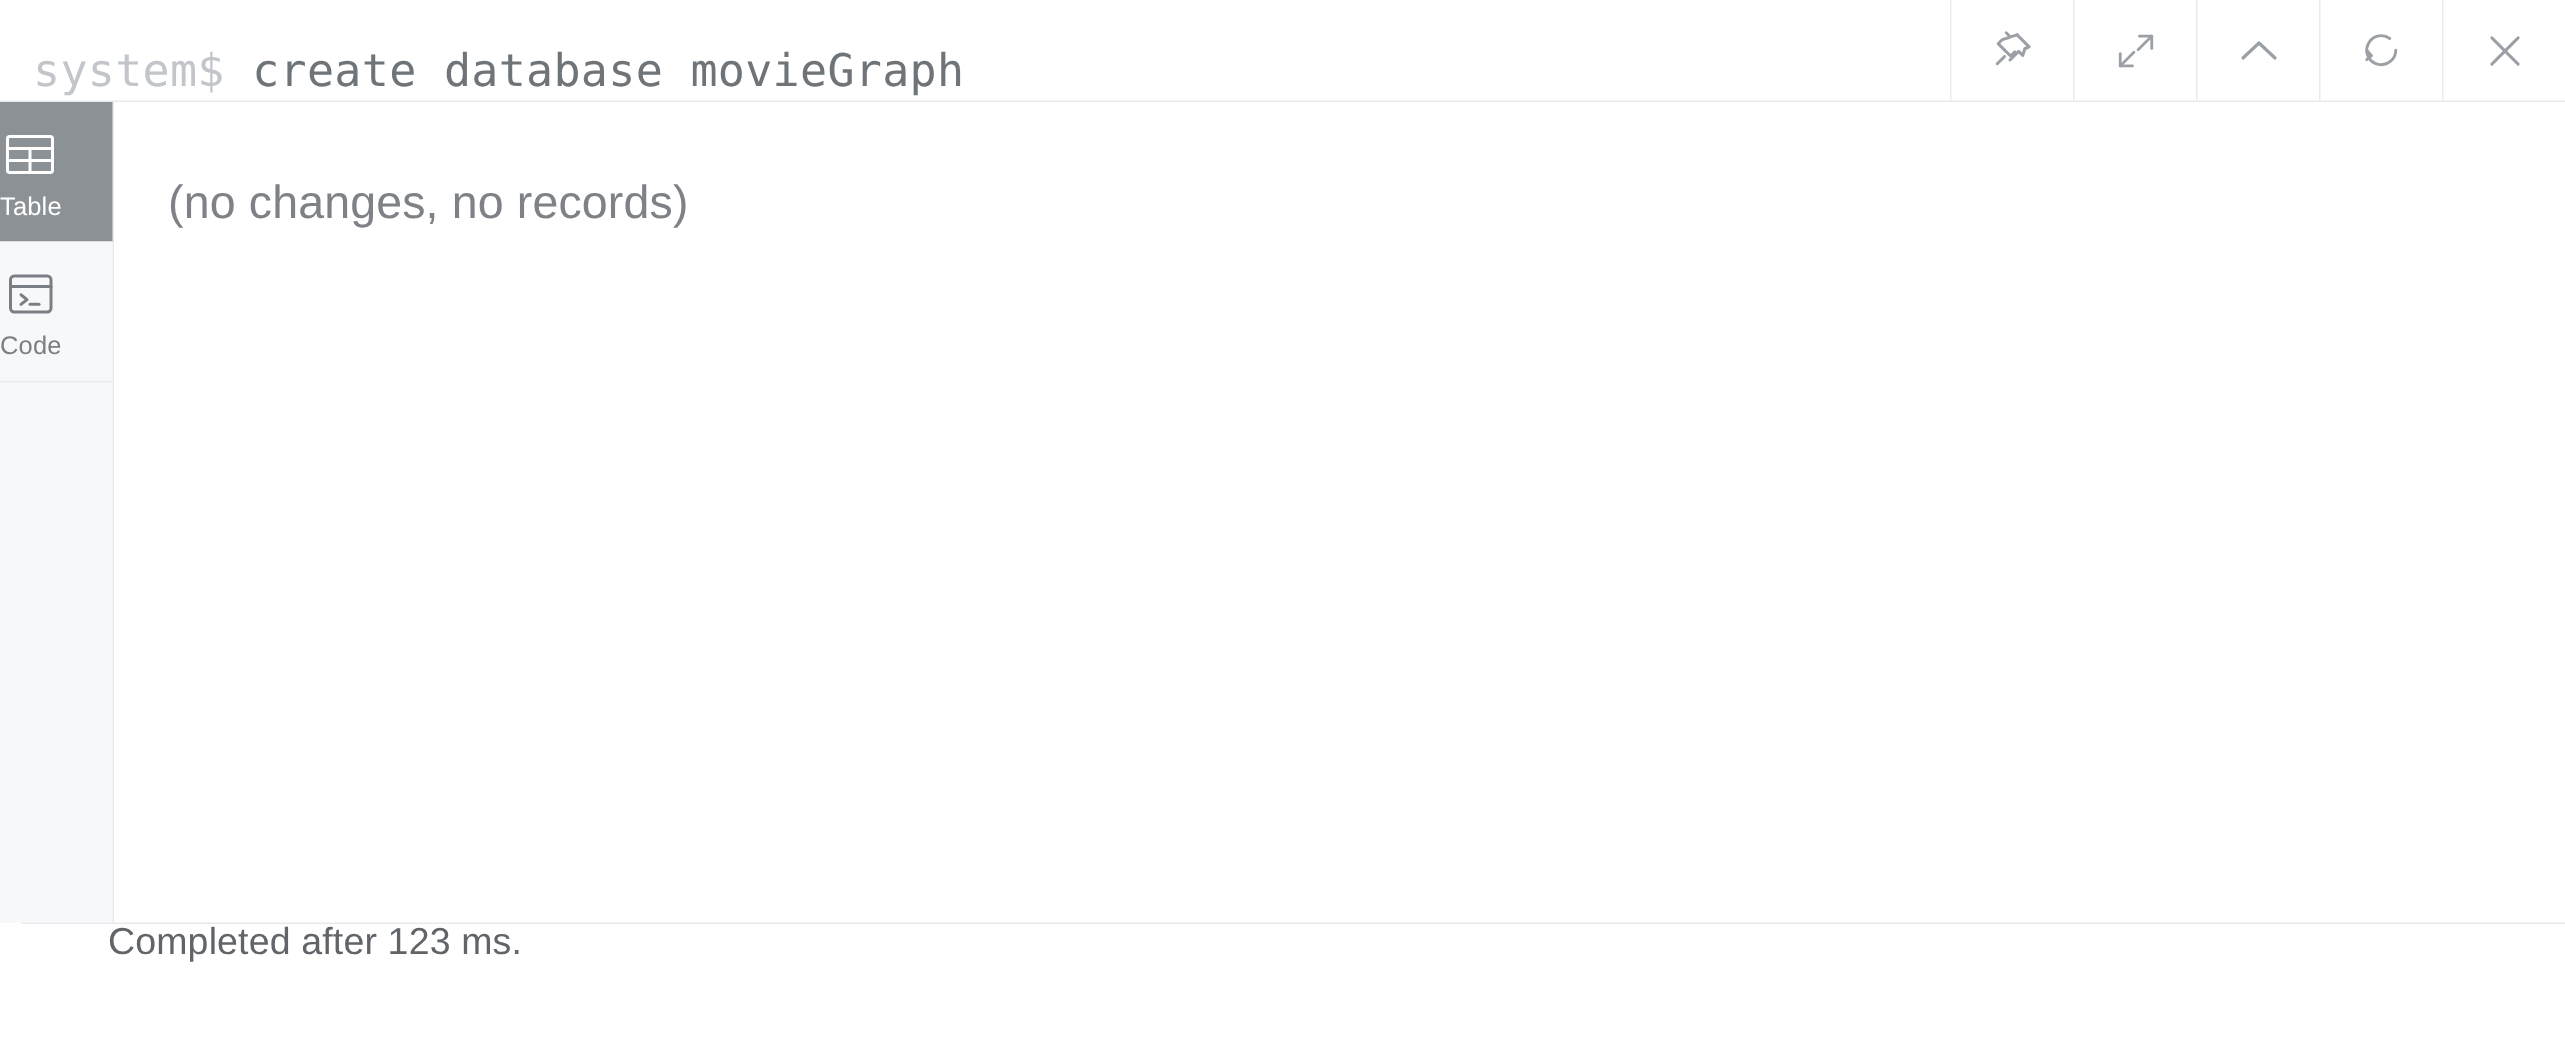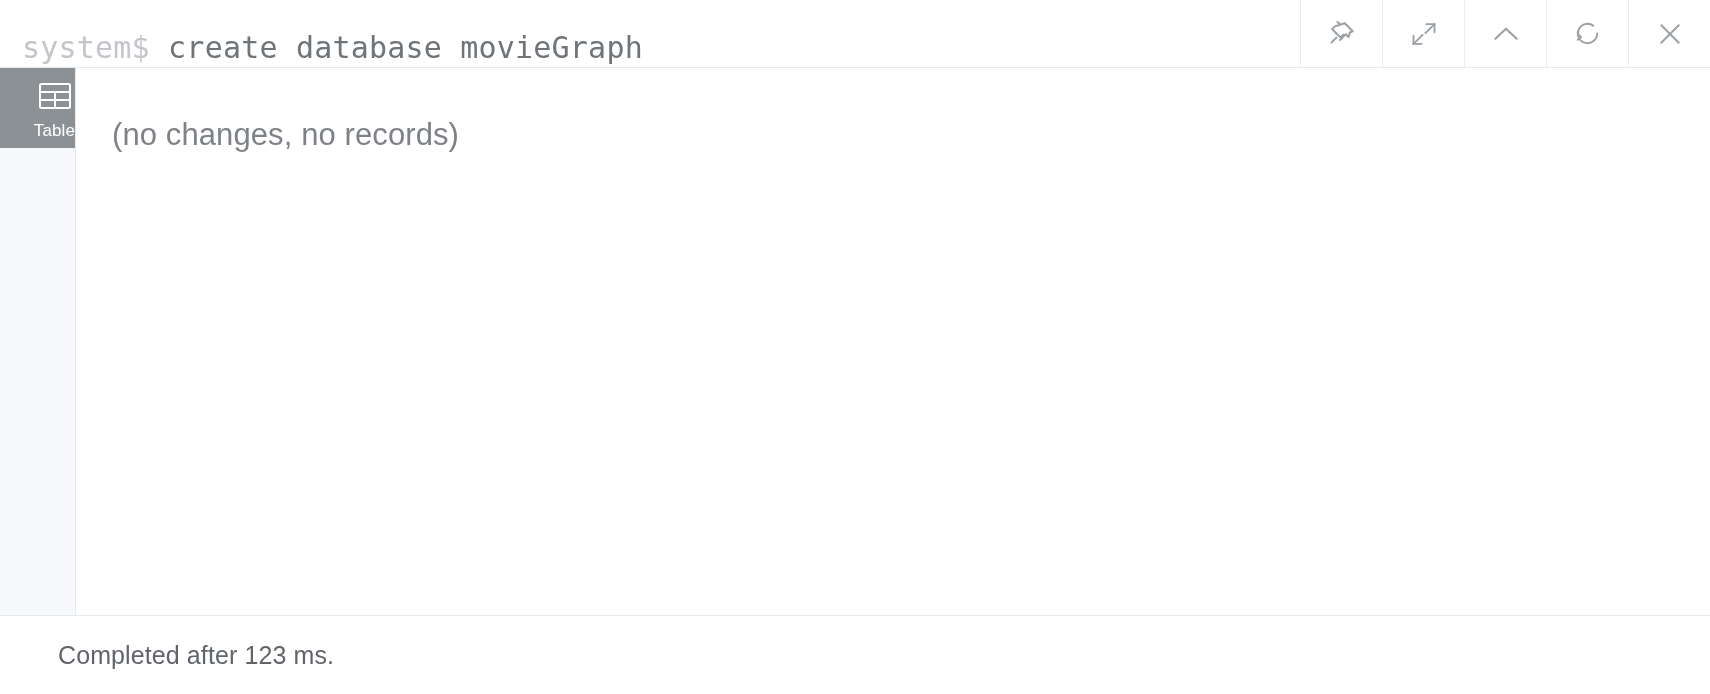--- a/index.html
+++ b/index.html
@@ -103,24 +103,24 @@
     flex: 0 0 76px;
     width: 76px;
     background: #f7f8fa;
     border-right: 1px solid #e6e9ee;
     display: flex;
     flex-direction: column;
   }
 
   .side-tab {
     width: 100%;
-    height: 80px;
+    height: 93px;
     display: flex;
     flex-direction: column;
-    align-items: flex-end;
+    align-items: flex-start;
     justify-content: center;
     cursor: pointer;
     border-bottom: 1px solid transparent;
   }
 
   .side-tab .st-icon {
     width: 40px;
     height: 40px;
     display: flex;
     align-items: center;
@@ -178,22 +178,23 @@
     letter-spacing: 0.1px;
   }
 
   
   .status-bar {
     flex: 0 0 79px;
     height: 79px;
     background: #ffffff;
     border-top: 1px solid #e6e9ee;
     display: flex;
-    align-items: center;
+    align-items: flex-start;
     padding-left: 58px;
+    margin-left: 14px;
   }
 
   .status-text {
     font-size: 25px;
     line-height: 1;
     color: #61656a;
     letter-spacing: 0.1px;
   }
 </style>
 </head>
@@ -273,20 +274,31 @@
           <svg width="34" height="30" viewBox="0 0 34 30">
             <rect x="2" y="3" width="30" height="24" rx="1.5"></rect>
             <path d="M2 11h30"></path>
             <path d="M2 19h30"></path>
             <path d="M17 11v16"></path>
           </svg>
         </span>
         <span class="st-label">Table</span>
       </div>
 
+      <div class="side-tab inactive">
+        <span class="st-icon">
+          <svg width="33" height="30" viewBox="0 0 33 30">
+            <rect x="3" y="3" width="27" height="24" rx="2.5"></rect>
+            <path d="M3 10h27"></path>
+            <path d="M10 15.5l4 3.2-4 3.2"></path>
+            <path d="M16 21.8h6"></path>
+          </svg>
+        </span>
+        <span class="st-label">Code</span>
+      </div>
 
       <div class="side-divider"></div>
 
       <div class="side-filler"></div>
     </div>
 
     <div class="content">
       <div class="empty-msg">(no changes, no records)</div>
     </div>
 

